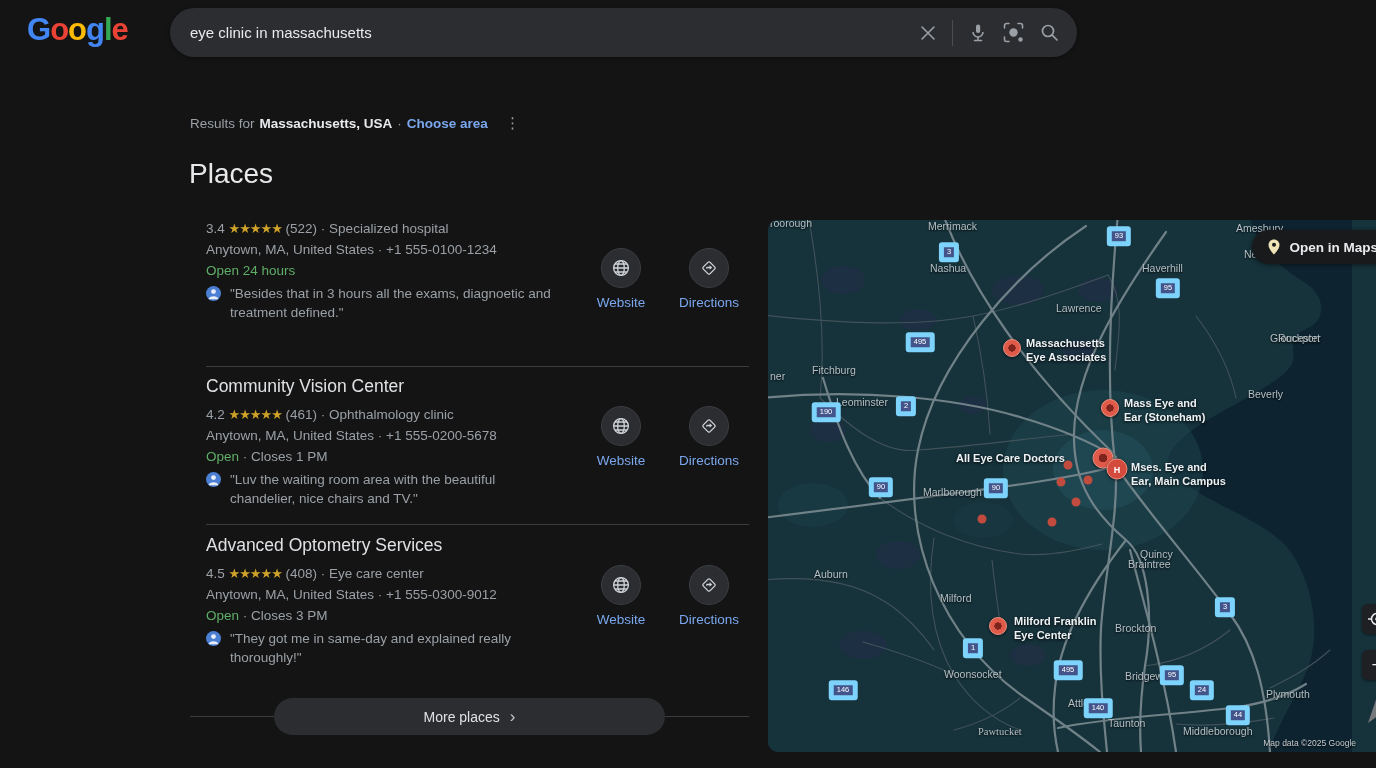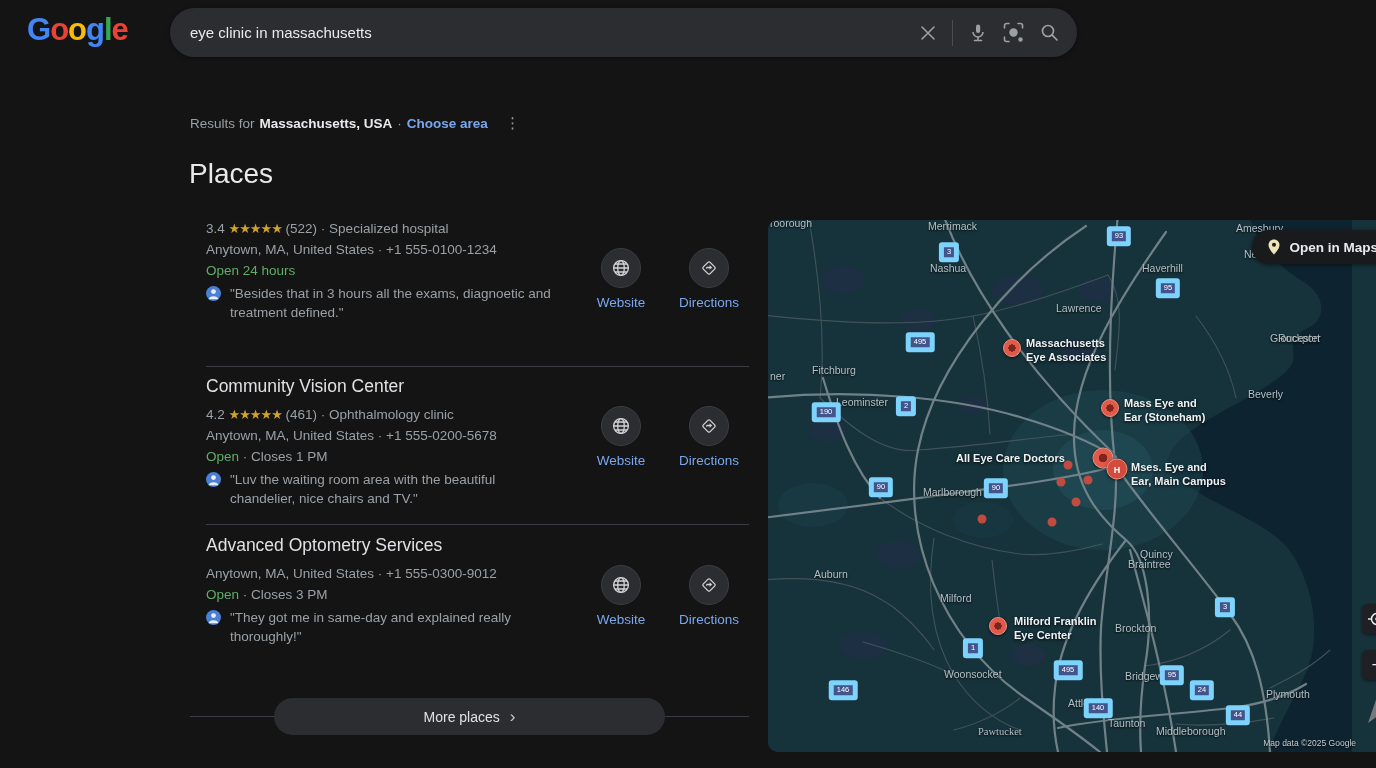--- a/index.html
+++ b/index.html
@@ -189,20 +189,21 @@
             <path d="M7.2,11 v-1.4 q0,-0.8 0.8,-0.8 h2.6 v-1.6 l2.6,2.3 -2.6,2.3 v-1.6 h-2 z" fill="#cfd3d7"></path>
           </svg>
         </div>
       <div class="btn-label">Directions</div>
     </div>
   </div>
   <div class="sep" style="left:206px;top:524px;width:543px"></div>
 
   <div class="place" style="top:535px">
     <div class="p-name">Advanced Optometry Services</div>
+    <div class="p-row"><span>4.5</span> <span class="stars">★★★★★</span> <span>(408) · Eye care center</span></div>
     <div class="p-row">Anytown, MA, United States · +1 555-0300-9012</div>
     <div class="p-row"><span class="open">Open</span><span> · Closes 3 PM</span></div>
     <div class="p-review">
       <svg class="avatar" width="15" height="15" viewBox="0 0 15 15">
           <circle cx="7.5" cy="7.5" r="7.5" fill="#4b7fd4"></circle>
           <circle cx="7.5" cy="5.6" r="2.4" fill="#e9eef7"></circle>
           <path d="M2.6,13.2 a5,3.8 0 0 1 9.8,0 z" fill="#e9eef7"></path>
         </svg>
       <div class="txt">"They got me in same-day and explained really thoroughly!"</div>
     </div>
@@ -314,21 +315,21 @@
         <div class="lbl" style="left: 46px; top: 348px;">Auburn</div>
         <div class="lbl" style="left: 172px; top: 372px;">Milford</div>
         <div class="poi" style="left: 246px; top: 394px;">Milford Franklin
 Eye Center</div>
         <div class="lbl" style="left: 347px; top: 402px;">Brockton</div>
         <div class="lbl" style="left: 176px; top: 448px;">Woonsocket</div>
         <div class="lbl" style="left: 357px; top: 450px;">Bridgewater</div>
         <div class="lbl" style="left: 300px; top: 477px;">Attleboro</div>
         <div class="lbl" style="left: 498px; top: 468px;">Plymouth</div>
         <div class="lbl" style="left: 340px; top: 497px;">Taunton</div>
-        <div class="lbl" style="left: 388px; top: 505px;">Middleborough</div>
+        <div class="lbl" style="left: 415px; top: 505px;">Middleborough</div>
         <div class="lbl" style="left: 210px; top: 505px; font-family: Liberation Serif, serif;">Pawtucket</div>
       </div>
     <div class="map-overlay">
         <div class="shield" style="left: 181px; top: 32px;">3</div>
         <div class="shield" style="left: 351px; top: 16px;">93</div>
         <div class="shield" style="left: 400px; top: 68px;">95</div>
         <div class="shield" style="left: 152px; top: 122px;">495</div>
         <div class="shield" style="left: 138px; top: 186px;">2</div>
         <div class="shield" style="left: 58px; top: 192px;">190</div>
         <div class="shield" style="left: 113px; top: 267px;">90</div>

